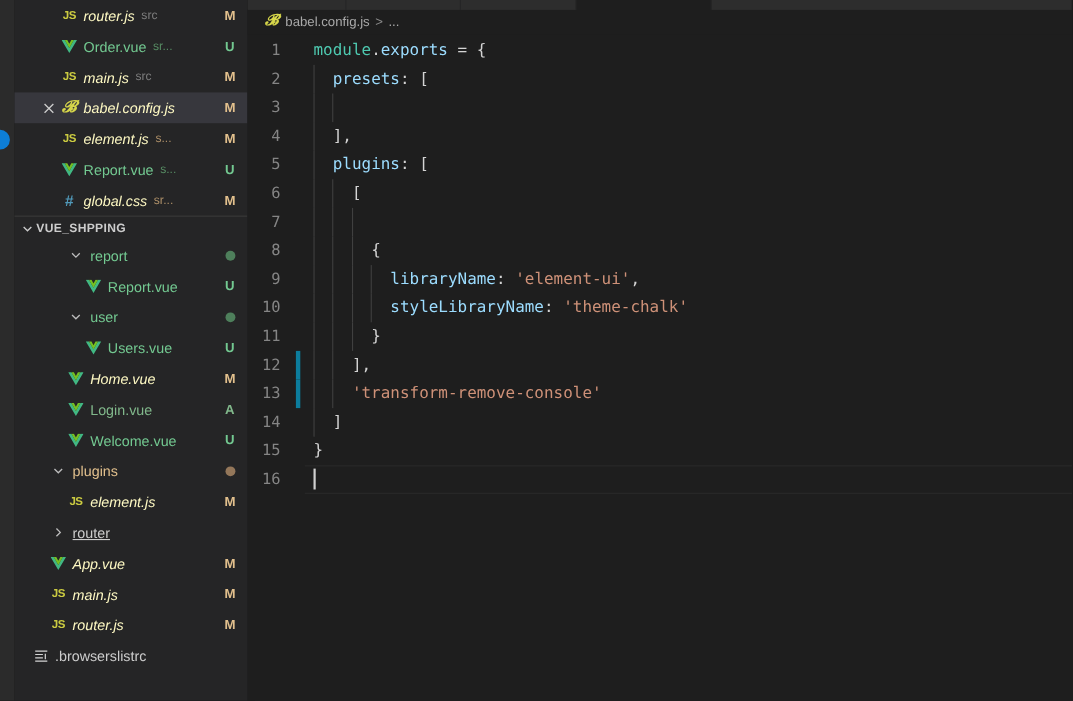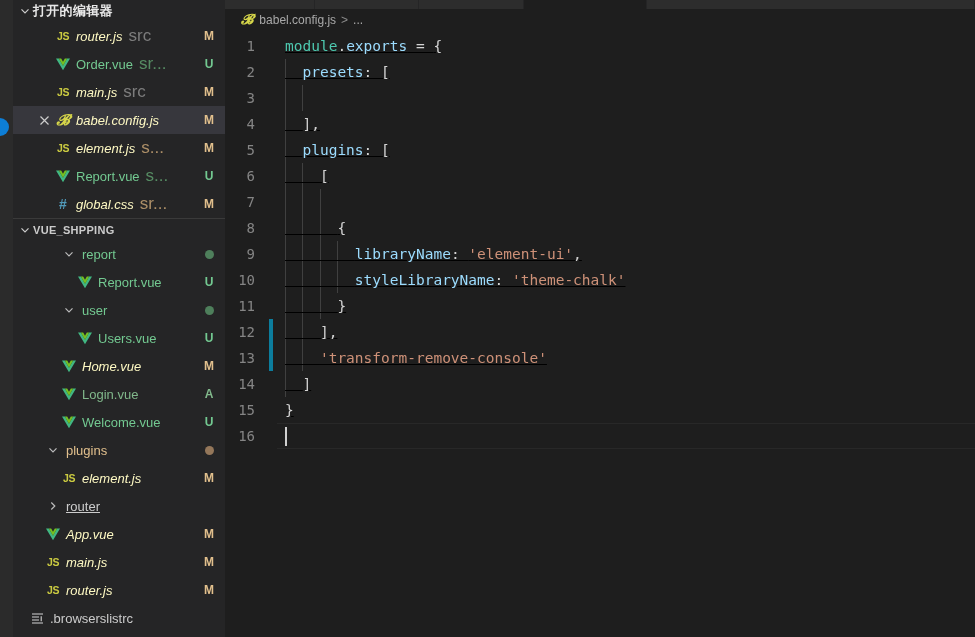--- a/index.html
+++ b/index.html
@@ -95,21 +95,21 @@
   .ficon.cfg { color: #d4d4d4; }
   .ficon.vue svg { display:block; }
 
   .fname { margin-right: 6px; }
   .fname.mod { color: #fef9c3; font-style: italic; }
   .fname.unt { color: #73c991; }
   .fname.add { color: #81b88b; }
   .fname.norm { color: #cccccc; }
 
   .fdesc {
-    font-size: 17px;
+    font-size: 11px;
     margin-right: auto;
     opacity: .85;
   }
   .fdesc.mod { color: #c4a173; }
   .fdesc.unt { color: #5f9e6e; }
   .fdesc.norm { color: #8c8c8c; }
 
   .badge {
     margin-left: auto;
     font-size: 12px;
@@ -198,21 +198,21 @@
     user-select: none;
   }
   .lnum.dirty::after {
     content: "";
     position: absolute;
     left: 44px;
     top: 0;
     width: 4px; height: 26px;
     background: #0c7d9d;
   }
-  .ctext { position: relative; padding-left: 8px; text-decoration: underline; }
+  .ctext { position: relative; padding-left: 8px; }
   .cur-line-box {
     position: absolute;
     left: 52px; right: 0;
     height: 26px;
     border-top: 1px solid #282828;
     border-bottom: 1px solid #282828;
     pointer-events: none;
   }
   .caret {
     display: inline-block;
@@ -241,28 +241,20 @@
 <body>
 
 <div id="app">
 
   <div class="activitybar">
     <div class="activity-badge"></div>
   </div>
 
   <div class="sidebar">
 
-    <div class="section-header">
-      <span class="twisty">
-        <svg width="12" height="12" viewBox="0 0 12 12">
-            <path d="M2.5 4.3 L6 7.8 L9.5 4.3" stroke="#cccccc" stroke-width="1.2" fill="none"></path>
-          </svg>
-      </span>
-      <span style="font-size:13px;font-weight:bold;color:#e8e8e8;">打开的编辑器</span>
-    </div>
 
     <div id="open-editors-list">
         <div class="row">
           <span style="width: 22px; flex: 0 0 22px;"></span>
           <span class="spacer18"></span>
           <span class="ficon js">JS</span>
           <span class="fname mod">router.js</span>
           <span class="fdesc norm">src</span>
           <span class="badge M">M</span>
         </div>

